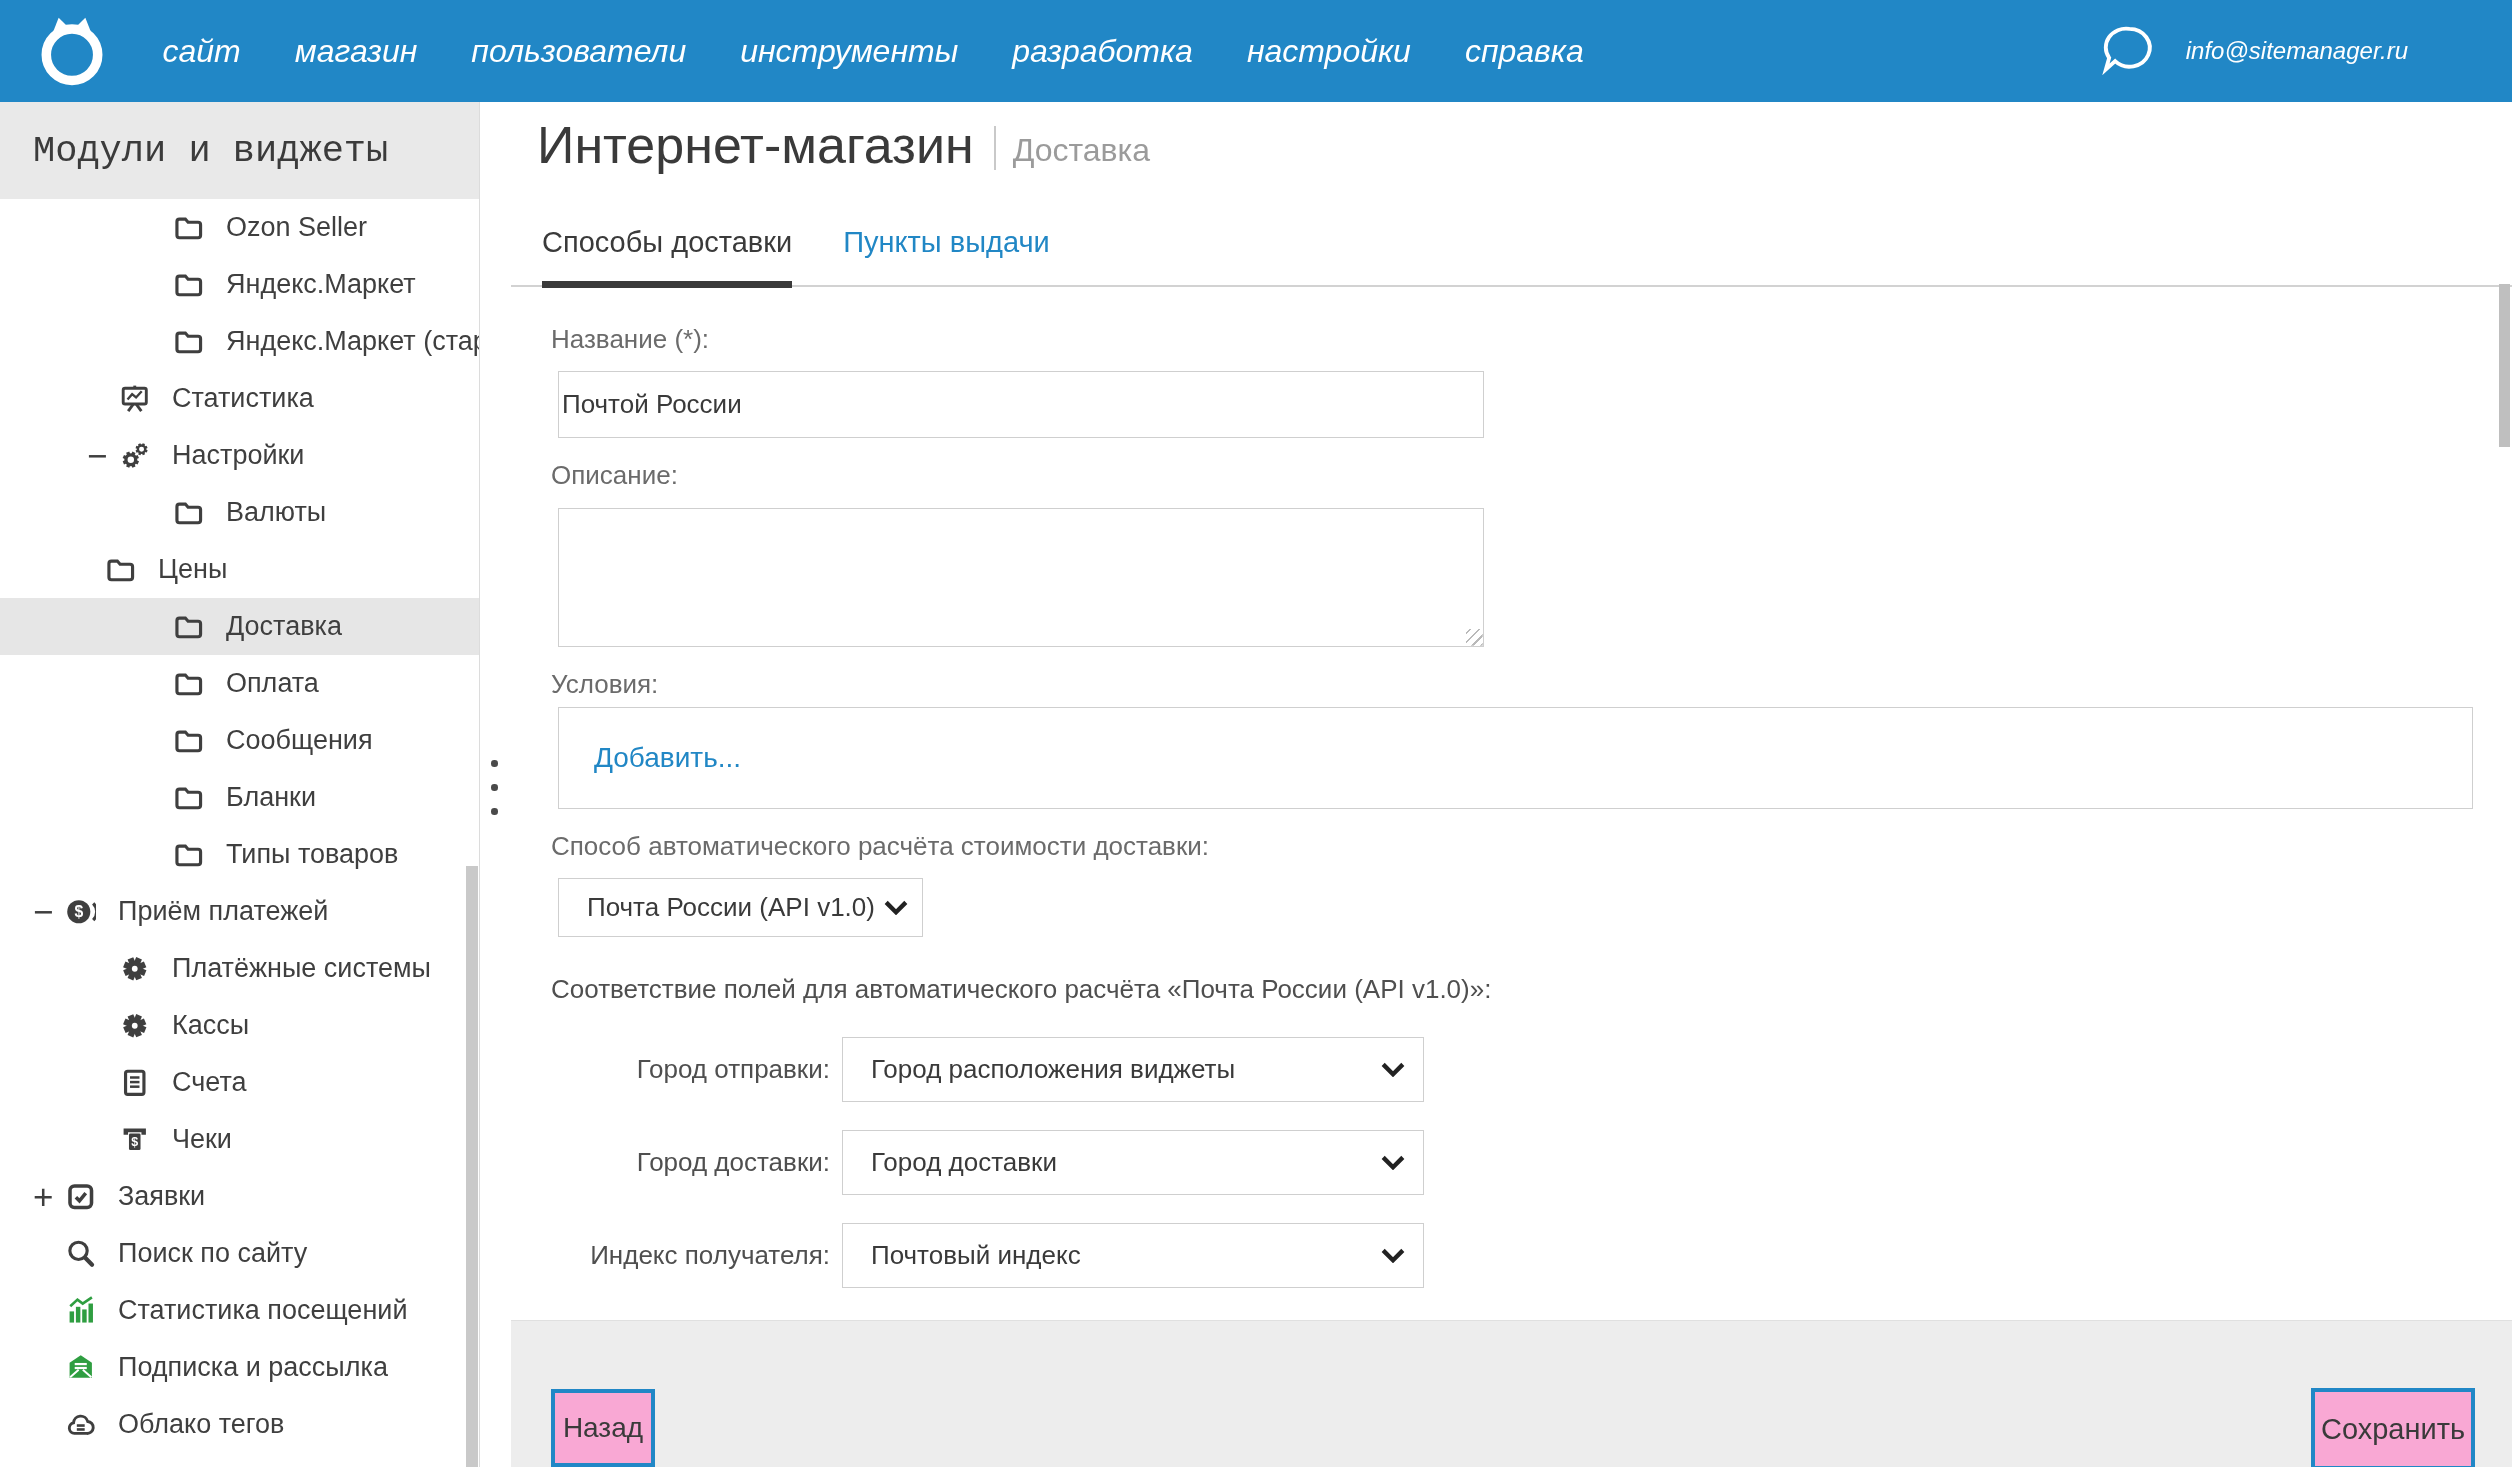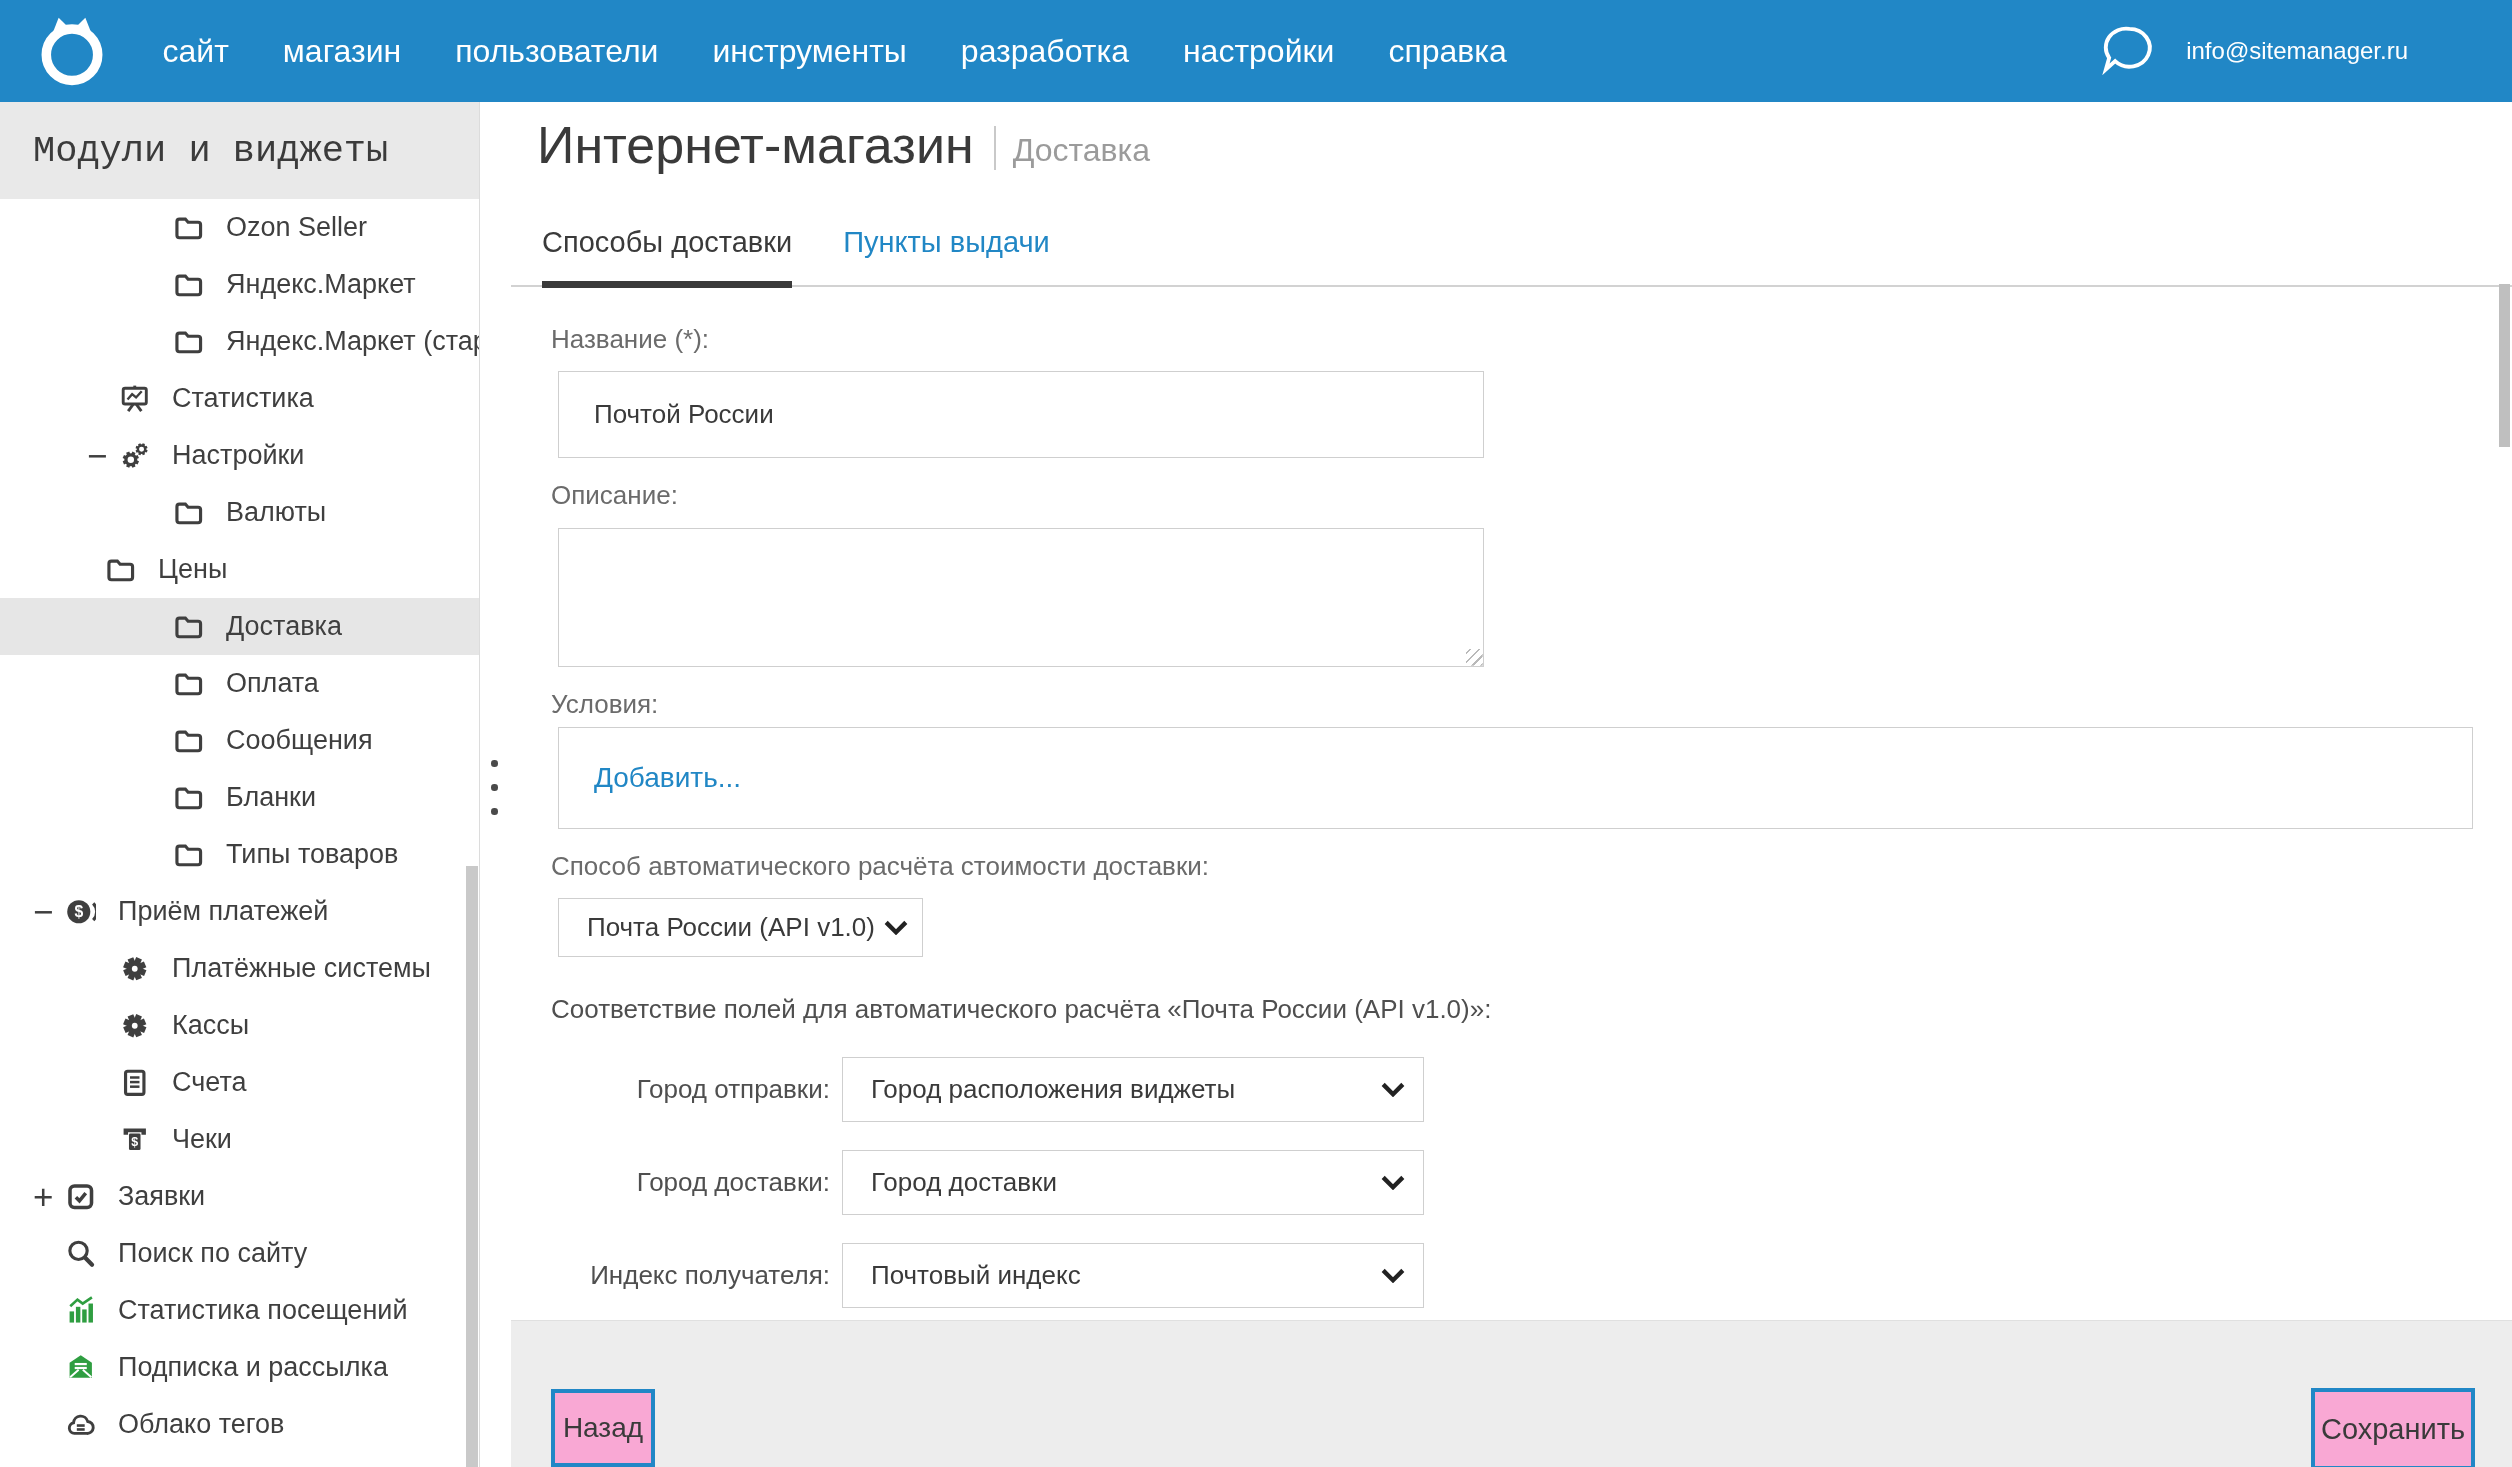--- a/index.html
+++ b/index.html
@@ -1,20 +1,20 @@
 <!DOCTYPE html>
 <html style="font-size:15px"><head>
 <meta charset="utf-8">
 <style>
   html,body{margin:0;padding:0;}
   body{font-family:"Liberation Sans","DejaVu Sans",sans-serif;color:#3a3a3a;background:#fff;}
   #page{position:relative;width:2512px;height:1467px;overflow:hidden;background:#fff;}
 
   
-  #topnav{position:absolute;top:0;left:0;width:100%;height:102px;background:#2187c6;display:flex;align-items:center;}
+  #topnav{position:absolute;top:0;left:0;width:100%;height:102px;background:#2187c6;display:flex;align-items:center;font-style:italic;}
   .logo{width:80px;height:80px;margin-left:31.5px;flex:0 0 auto;}
   .logo svg,.bubble svg{display:block;width:100%;height:100%;}
   #navlist{display:flex;margin-left:24px;}
   .navitem{color:#fff;font-size:32px;padding:0 27px;line-height:102px;height:102px;cursor:pointer;}
   .contact{margin-left:auto;display:flex;align-items:center;margin-right:104px;}
   .bubble{width:59px;height:52px;margin-right:28px;}
   .email{color:#fff;font-size:24px;}
 
   
   #sidebar{position:absolute;top:102px;left:0;width:480px;bottom:0;background:#fff;overflow:hidden;border-right:1.9px solid #dcdcdc;box-sizing:border-box;}
@@ -42,22 +42,22 @@
   .tdiv{width:1.9px;background:#c9c9c9;align-self:stretch;margin:11px 0 5.6px 20.4px;}
   .subtitle{font-size:32px;color:#9b9b9b;margin:0 0 7.4px 16.7px;}
 
   .tabs{display:flex;margin:50px -39px 0 -26px;padding-left:31px;border-bottom:2.8px solid #d2d2d2;}
   .tab{font-size:29px;line-height:33px;padding-bottom:22px;margin-bottom:-2.8px;border-bottom:7.4px solid transparent;margin-right:51px;cursor:pointer;}
   .tab.active{color:#3a3a3a;border-bottom-color:#3a3a3a;}
   .tab.link{color:#2187c5;}
 
   .flabel{font-size:26px;color:#6b6b6b;line-height:31.5px;margin:22px 0 0 14px;}
   .flabel.first{margin-top:37px;}
-  .tinput{display:block;margin:15.7px 0 0 21px;width:926px;height:87px;border:1.9px solid #cfcfcf;border-radius:0;
-    font-family:"Liberation Sans","DejaVu Sans",sans-serif;font-size:26px;color:#3a3a3a;padding:0 35px;box-sizing:border-box;background:#fff;outline:none;}
+  .tinput{display:block;margin:15.7px 0 0 21px;width:926px;height:67px;border:1.9px solid #cfcfcf;border-radius:0;
+    font-family:"Liberation Sans","DejaVu Sans",sans-serif;font-size:26px;color:#3a3a3a;padding:0 3px;box-sizing:border-box;background:#fff;outline:none;}
   .tarea{display:block;margin:15.7px 0 0 21px;width:926px;height:139px;border:1.9px solid #cfcfcf;box-sizing:border-box;resize:none;
     font-family:"Liberation Sans","DejaVu Sans",sans-serif;font-size:26px;color:#3a3a3a;padding:13px 18.5px;outline:none;background:#fff;
     background-image:repeating-linear-gradient(315deg,#b9b9b9 0 1.9px,transparent 1.9px 6.5px);background-size:16.7px 16.7px;background-repeat:no-repeat;background-position:right bottom;}
   .addbox{margin:7.4px 0 0 21px;height:102px;border:1.9px solid #cfcfcf;box-sizing:border-box;display:flex;align-items:center;background:#fff;}
   .addlink{color:#2187c5;font-size:28px;margin-left:35px;cursor:pointer;}
 
   .selbox{margin:15px 0 0 21px;width:365px;height:59px;border:1.9px solid #cfcfcf;box-sizing:border-box;display:flex;align-items:center;background:#fff;cursor:pointer;}
   .selbox .stext{font-size:26px;color:#3a3a3a;margin-left:28px;flex:1;white-space:nowrap;}
   .chev{width:24px;height:15.7px;margin:0 18.5px 0 9.3px;flex:0 0 auto;}
 

